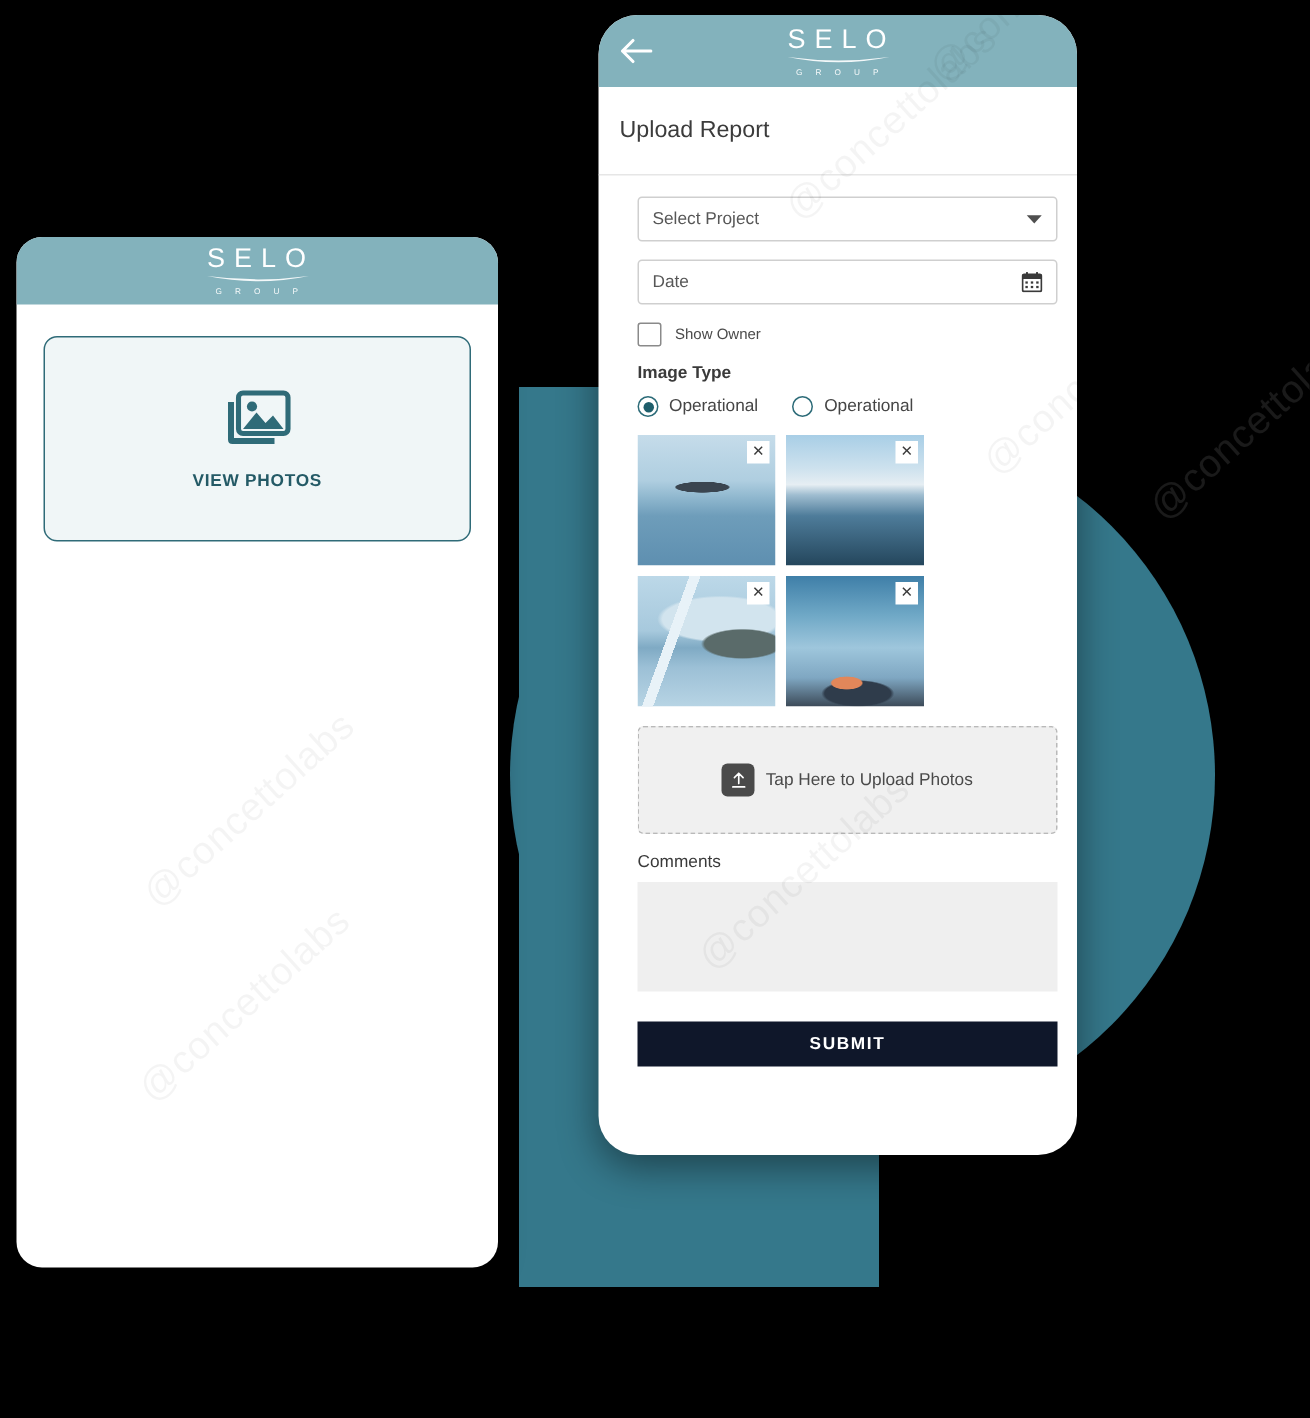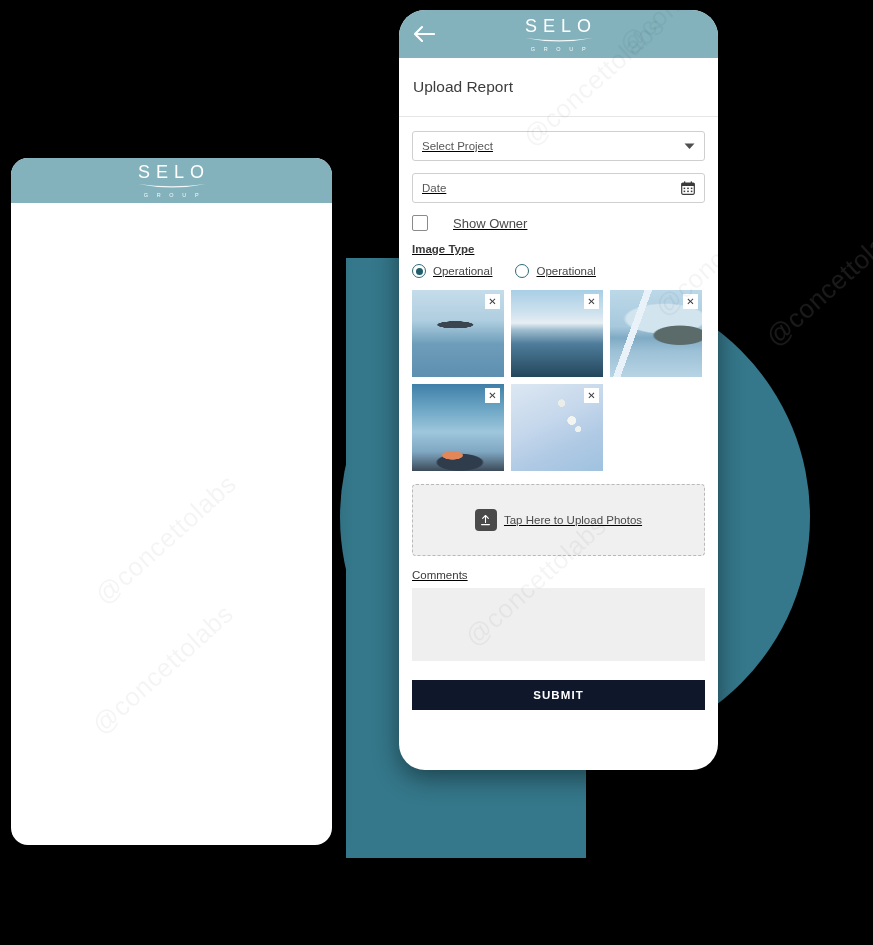--- a/index.html
+++ b/index.html
@@ -165,21 +165,21 @@
     align-items: center;
     padding: 0 14px;
     border-bottom: 1px solid #E6E6E6;
   }
   .rp-title {
     font-size: 15.5px;
     color: #3C3C3C;
     font-weight: normal;
   }
 
-  .rp-form { padding: 14px 13px 0 13px; text-decoration: underline; }
+  .rp-form { padding: 14px 13px 0 26px; }
 
   .field {
     height: 30px;
     border: 1px solid #CFCFCF;
     border-radius: 3px;
     display: flex;
     align-items: center;
     padding: 0 9px;
     margin-bottom: 12px;
     background: #fff;
@@ -196,21 +196,21 @@
     gap: 9px;
     margin-bottom: 12px;
   }
   .checkbox {
     width: 16px;
     height: 16px;
     border: 1.4px solid #8A8A8A;
     border-radius: 2px;
     background: #fff;
   }
-  .checkbox-label { font-size: 13px; color: #4A4A4A; margin-left: 16px; }
+  .checkbox-label { font-size: 10px; color: #4A4A4A; }
 
   .section-label {
     font-size: 11.5px;
     color: #3A3A3A;
     font-weight: bold;
     margin-bottom: 9px;
   }
 
   .radio-row { display: flex; align-items: center; gap: 9px; margin-bottom: 12px; }
   .radio-item { display: flex; align-items: center; gap: 7px; margin-right: 14px; }
@@ -369,20 +369,29 @@
         <div class="logo-word">SELO</div>
         <svg class="logo-swoosh" width="70" height="9" viewBox="0 0 70 9">
           <path d="M1 2 Q35 9 69 2 Q35 6.5 1 2 Z" fill="#ffffff" opacity="0.9"></path>
         </svg>
         <div class="logo-sub">G R O U P</div>
       </div>
     </div>
 
     <div class="lp-body">
 
+      <div class="tile">
+        <svg width="46" height="40" viewBox="0 0 46 40">
+          <path d="M3 9 L3 34 Q3 37 6 37 L34 37 L34 33 L7 33 L7 9 Z" fill="#2F6B78"></path>
+          <rect x="10" y="3" width="33" height="27" rx="3" fill="none" stroke="#2F6B78" stroke-width="3.4"></rect>
+          <circle cx="19" cy="12" r="3.4" fill="#2F6B78"></circle>
+          <path d="M13 27 L22 16 L28 23 L33 18 L40 27 Z" fill="#2F6B78"></path>
+        </svg>
+        <div class="tile-label">VIEW PHOTOS</div>
+      </div>
 
 
     </div>
 
     <div class="wm wm-light" style="left:78px; top:430px;">@concettolabs</div>
     <div class="wm wm-light" style="left:75px; top:560px;">@concettolabs</div>
   </div>
 
   <div id="phone-right">
 

